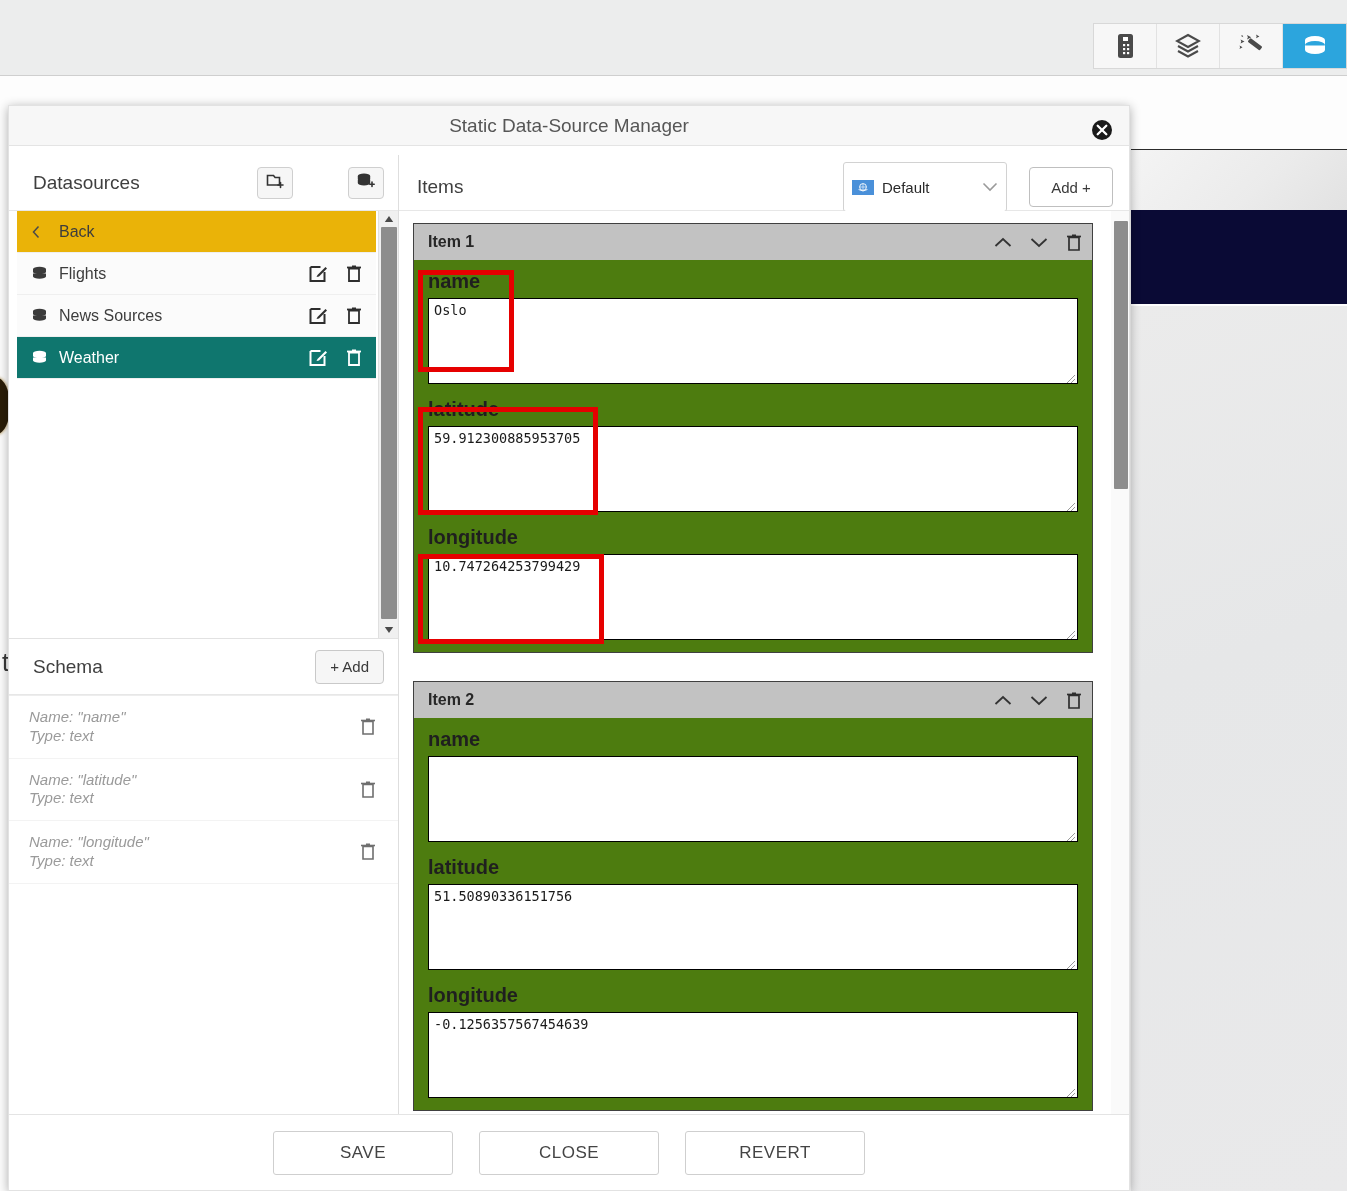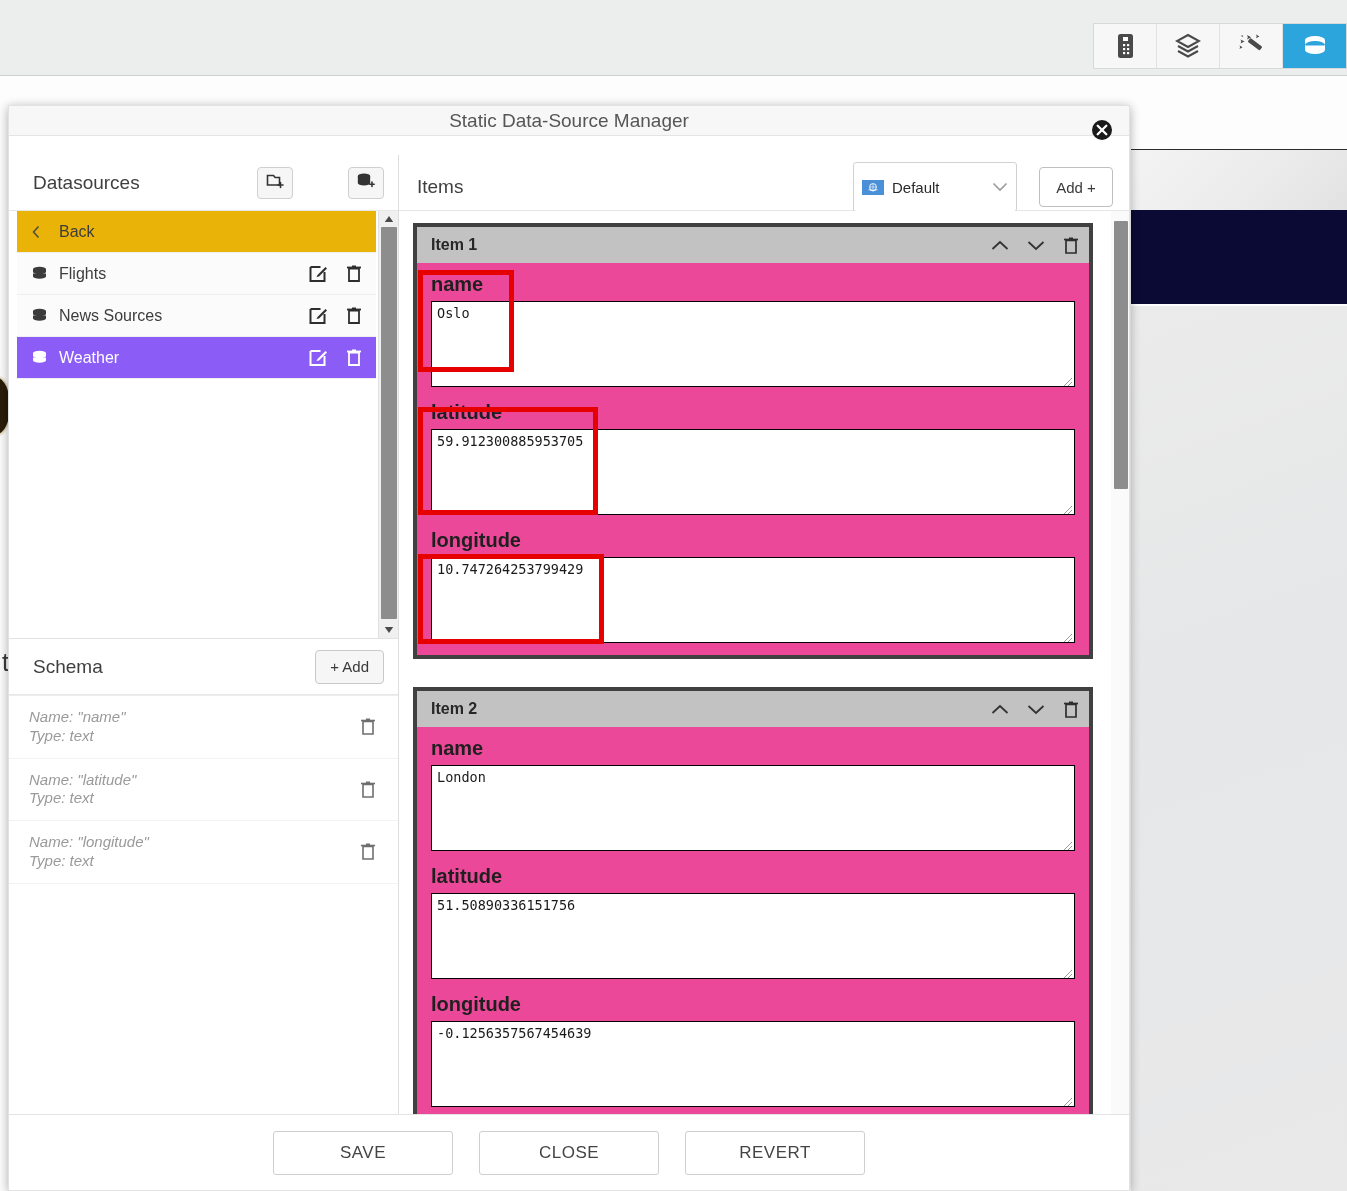--- a/index.html
+++ b/index.html
@@ -73,21 +73,21 @@
   
   #modal {
     position: absolute; left: 8px; top: 105px;
     width: 1122px; height: 1086px;
     background: #ffffff;
     box-shadow: 0 2px 10px rgba(0,0,0,0.32);
     border: 1px solid #e2e2e2;
   }
   #modal-titlebar {
     position: relative;
-    height: 30px;
+    height: 40px;
     background: #f7f7f7;
     border-bottom: 1px solid #e4e4e4;
     display: flex; align-items: center; justify-content: center;
   }
   #modal-title {
     font-size: 19px; color: #565656;
   }
   #modal-close {
     position: absolute; right: 16px; top: 13px;
     width: 22px; height: 22px; cursor: pointer;
@@ -141,21 +141,21 @@
   .ds-row {
     height: 42px;
     display: flex; align-items: center;
     padding: 0 14px 0 14px;
     font-size: 16px; color: #3d3d3d;
     border-bottom: 1px solid #efefef;
     background: #fbfbfb;
     cursor: pointer;
   }
   .ds-row.back { background: #eab308; color:#3d3d3d; }
-  .ds-row.selected { background: #8b5cf6; color: #ffffff; }
+  .ds-row.selected { background: #0f766e; color: #ffffff; }
   .ds-icon { width: 22px; display: flex; align-items: center; }
   .ds-label { flex: 1; margin-left: 6px; }
   .ds-actions { display: flex; gap: 18px; align-items: center; }
   .ds-actions span { cursor: pointer; display:flex; }
 
   
   .sbar {
     position: absolute; top: 0; right: 0; width: 20px; height: 100%;
     background: #f0f0f0; border-left: 1px solid #e0e0e0;
   }
@@ -213,22 +213,22 @@
   }
   #locale-label { flex: 1; font-size: 15px; color: #2a2a2a; margin-left: 8px; }
 
   #items-scroll {
     flex: 1; position: relative; overflow: hidden;
     background: #ffffff;
   }
   #items-inner { position: absolute; left: 14px; top: 12px; right: 36px; }
 
   .item-card {
-    border: 4px solid #404040;
-    background: #ec4899;
+    border: 1px solid #404040;
+    background: #4d7c0f;
     margin-bottom: 28px;
   }
   .item-head {
     height: 36px; background: #c2c2c2;
     display: flex; align-items: center;
     padding: 0 10px 0 14px;
   }
   .item-head-title { font-size: 16px; font-weight: bold; color: #272727; flex: 1; }
   .item-head-actions { display: flex; align-items: center; gap: 18px; }
   .item-head-actions span { cursor: pointer; display:flex; }
@@ -549,21 +549,21 @@
             </svg>
           </span>
           <span id="locale-label">Default</span>
           <span>
             <svg width="16" height="10" viewBox="0 0 16 10">
               <path d="M1.5 1.5 L8 8 L14.5 1.5" fill="none" stroke="#9a9a9a" stroke-width="1.6"></path>
             </svg>
           </span>
         </div>
 
-        <div class="add-btn" style="background:#fff;width:74px;justify-content:center;height:40px;border-color:#bfbfbf;">Add +</div>
+        <div class="add-btn" style="background:#fff;width:84px;justify-content:center;height:40px;border-color:#bfbfbf;">Add +</div>
       </div>
 
       <div id="items-scroll">
         <div id="items-inner">
 
           <div class="item-card">
             <div class="item-head">
               <div class="item-head-title">Item 1</div>
               <div class="item-head-actions">
                 <span>
@@ -643,21 +643,20 @@
                     <path d="M6 1.5 h4 v2 h-4z" fill="#2e2e2e"></path>
                     <path d="M3 4.5 h10 v12.5 h-10 z" fill="none" stroke="#2e2e2e" stroke-width="1.7"></path>
                   </svg>
                 </span>
               </div>
             </div>
 
             <div class="field">
               <div class="field-label">name</div>
               <div class="field-box">
-                <div class="field-value">London</div>
                 <span class="resize-grip">
                   <svg width="12" height="12" viewBox="0 0 12 12">
                     <path d="M11 3 L3 11 M11 7 L7 11" stroke="#9a9a9a" stroke-width="1"></path>
                   </svg>
                 </span>
               </div>
             </div>
 
             <div class="field">
               <div class="field-label">latitude</div>

